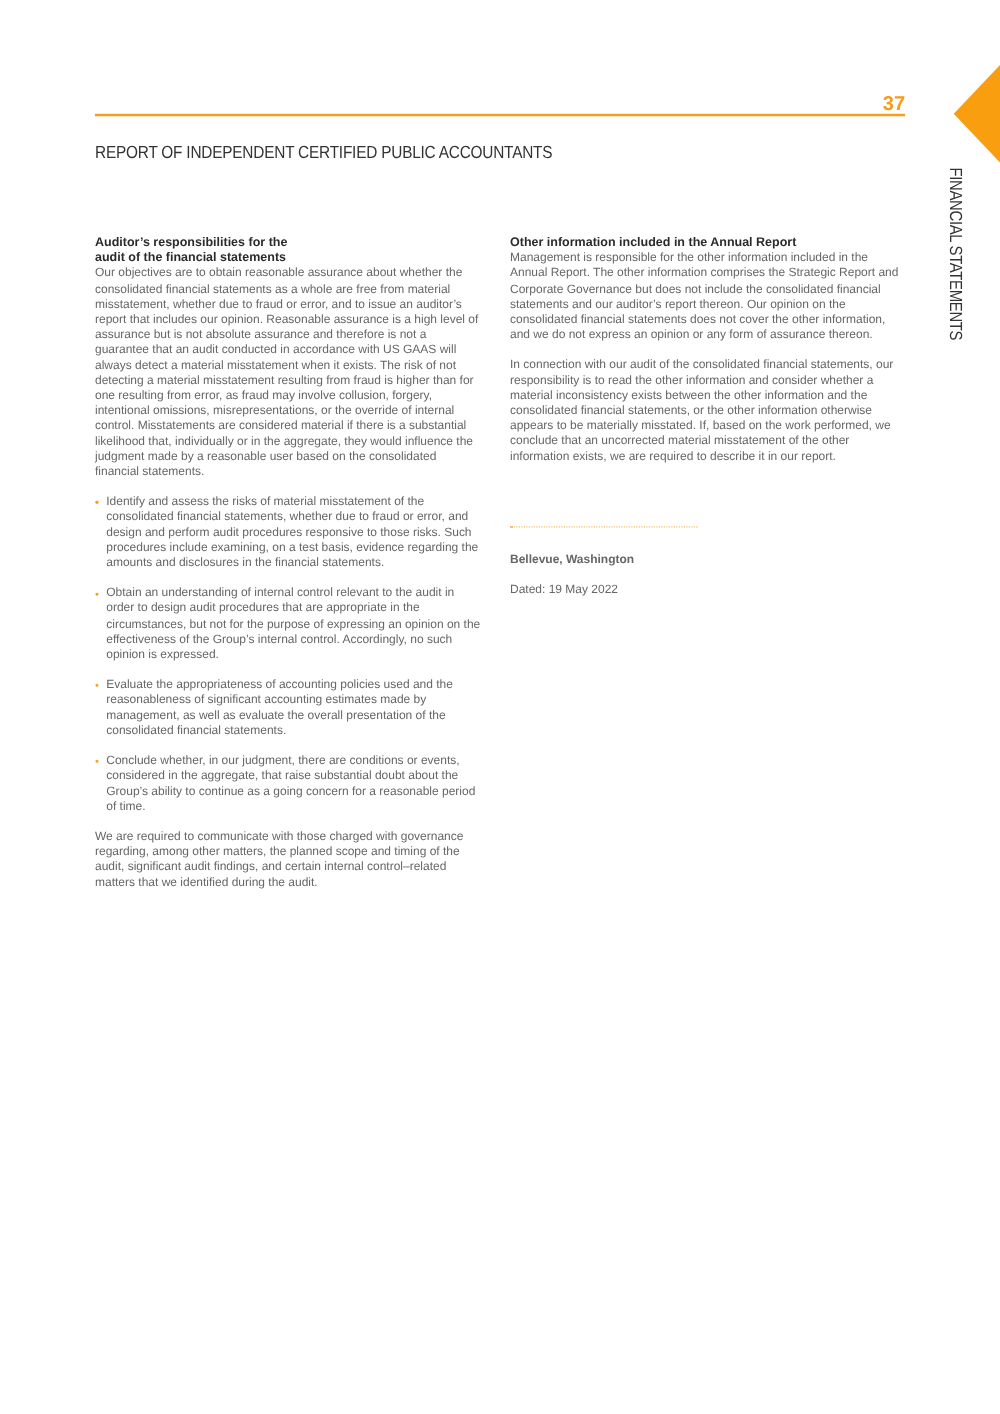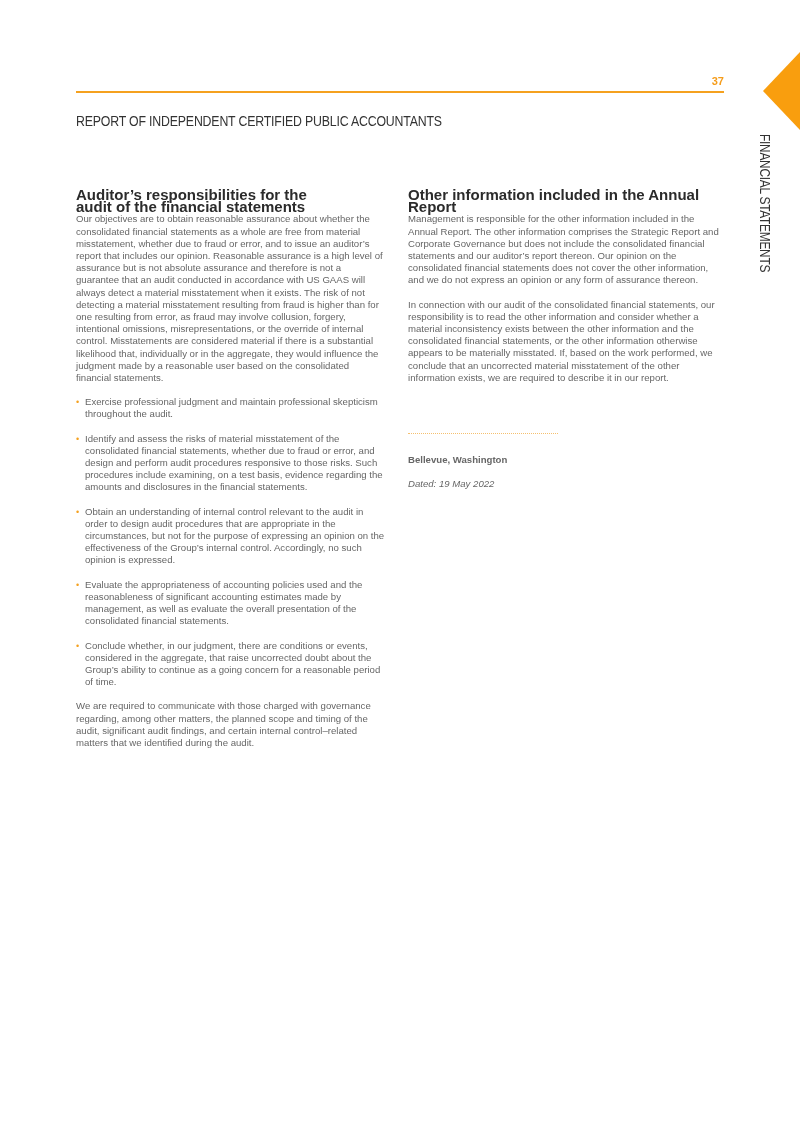--- a/index.html
+++ b/index.html
@@ -1,62 +1,62 @@
 <!DOCTYPE html>
 <html><head>
 <meta charset="utf-8">
 <style>
   html, body { margin: 0; padding: 0; background: #ffffff; }
   body { width: 800px; height: 1131px; position: relative; overflow: hidden;
          font-family: "Liberation Sans", "DejaVu Sans", sans-serif; color: #555; }
   .page-number { position: absolute; left: 690px; top: 75px; width: 34px; text-align: right;
-         font-size: 11px; font-weight: bold; color: #f59c1a; }
+         font-size: 16px; font-weight: bold; color: #f59c1a; }
   .header-rule { position: absolute; left: 76px; top: 91px; width: 648px; height: 2px; background: #f5a11f; }
   .corner-tab { position: absolute; left: 763px; top: 52px; width: 0; height: 0;
          border-top: 39px solid transparent; border-bottom: 39px solid transparent;
          border-right: 37px solid #f99e0e; }
   .page-title { position: absolute; left: 76px; top: 113px; font-size: 14px; color: #333;
          letter-spacing: -0.2px; transform: scaleX(0.88); transform-origin: left top; white-space: nowrap; }
   .side-label { position: absolute; left: 757px; top: 134px; writing-mode: vertical-rl;
          font-size: 14px; color: #333; letter-spacing: -0.3px; white-space: nowrap;
          transform: scaleY(0.85); transform-origin: top; }
   .col { position: absolute; top: 189px; font-size: 9.6px; line-height: 12.2px; color: #666; }
   .col-left { left: 76px; width: 310px; }
   .col-right { left: 408px; width: 316px; }
-  h2 { margin: 0; font-size: 15px; line-height: 12.2px; font-weight: bold; color: #2b2b2b; }
+  h2 { margin: 0; font-size: 10px; line-height: 12.2px; font-weight: bold; color: #2b2b2b; }
   p { margin: 0 0 12px 0; }
   ul { list-style: none; margin: 0 0 12px 0; padding: 0; }
   li { position: relative; padding-left: 9px; margin-bottom: 12px; }
   .bullet { position: absolute; left: 0; top: 0; color: #f5a11f; font-size: 9px; }
   .sig-line { width: 150px; border-top: 1px dotted #f5c070; margin: 49px 0 20px 0; height: 0; }
   .location { margin-bottom: 12px; font-weight: bold; }
-  .dated { font-style: italic; }
+  .dated { }
   .disclaimer { margin-top: 86px; color: #aaa; }
 </style>
 </head>
 <body>
 
 <div class="page-number">37</div>
 <div class="header-rule"></div>
 <div class="corner-tab"></div>
 <div class="page-title">REPORT OF INDEPENDENT CERTIFIED PUBLIC ACCOUNTANTS</div>
 <div class="side-label">FINANCIAL STATEMENTS</div>
 
 <div class="col col-left">
   <h2>
     <span>Auditor’s responsibilities for the</span><br>
     <span>audit of the financial statements</span>
   </h2>
   <p>Our objectives are to obtain reasonable assurance about whether the consolidated financial statements as a whole are free from material misstatement, whether due to fraud or error, and to issue an auditor’s report that includes our opinion. Reasonable assurance is a high level of assurance but is not absolute assurance and therefore is not a guarantee that an audit conducted in accordance with US GAAS will always detect a material misstatement when it exists. The risk of not detecting a material misstatement resulting from fraud is higher than for one resulting from error, as fraud may involve collusion, forgery, intentional omissions, misrepresentations, or the override of internal control. Misstatements are considered material if there is a substantial likelihood that, individually or in the aggregate, they would influence the judgment made by a reasonable user based on the consolidated financial statements.</p>
   <ul>
-    <li><span class="bullet">•</span><span>Exercise professional judgment and maintain professional skepticism throughout the audit.</span></li>
+    <li><span class="bullet">•</span></li>
     <li><span class="bullet">•</span><span>Identify and assess the risks of material misstatement of the consolidated financial statements, whether due to fraud or error, and design and perform audit procedures responsive to those risks. Such procedures include examining, on a test basis, evidence regarding the amounts and disclosures in the financial statements.</span></li>
     <li><span class="bullet">•</span><span>Obtain an understanding of internal control relevant to the audit in order to design audit procedures that are appropriate in the circumstances, but not for the purpose of expressing an opinion on the effectiveness of the Group’s internal control. Accordingly, no such opinion is expressed.</span></li>
     <li><span class="bullet">•</span><span>Evaluate the appropriateness of accounting policies used and the reasonableness of significant accounting estimates made by management, as well as evaluate the overall presentation of the consolidated financial statements.</span></li>
-    <li><span class="bullet">•</span><span>Conclude whether, in our judgment, there are conditions or events, considered in the aggregate, that raise uncorrected doubt about the Group’s ability to continue as a going concern for a reasonable period of time.</span></li>
+    <li><span class="bullet">•</span><span>Conclude whether, in our judgment, there are conditions or events, considered in the aggregate, that raise substantial doubt about the Group’s ability to continue as a going concern for a reasonable period of time.</span></li>
   </ul>
   <p>We are required to communicate with those charged with governance regarding, among other matters, the planned scope and timing of the audit, significant audit findings, and certain internal control–related matters that we identified during the audit.</p>
 </div>
 
 <div class="col col-right">
   <h2>Other information included in the Annual Report</h2>
   <p>Management is responsible for the other information included in the Annual Report. The other information comprises the Strategic Report and Corporate Governance but does not include the consolidated financial statements and our auditor’s report thereon. Our opinion on the consolidated financial statements does not cover the other information, and we do not express an opinion or any form of assurance thereon.</p>
   <p>In connection with our audit of the consolidated financial statements, our responsibility is to read the other information and consider whether a material inconsistency exists between the other information and the consolidated financial statements, or the other information otherwise appears to be materially misstated. If, based on the work performed, we conclude that an uncorrected material misstatement of the other information exists, we are required to describe it in our report.</p>
   <div class="sig-line"></div>
   <div class="location">Bellevue, Washington</div>

